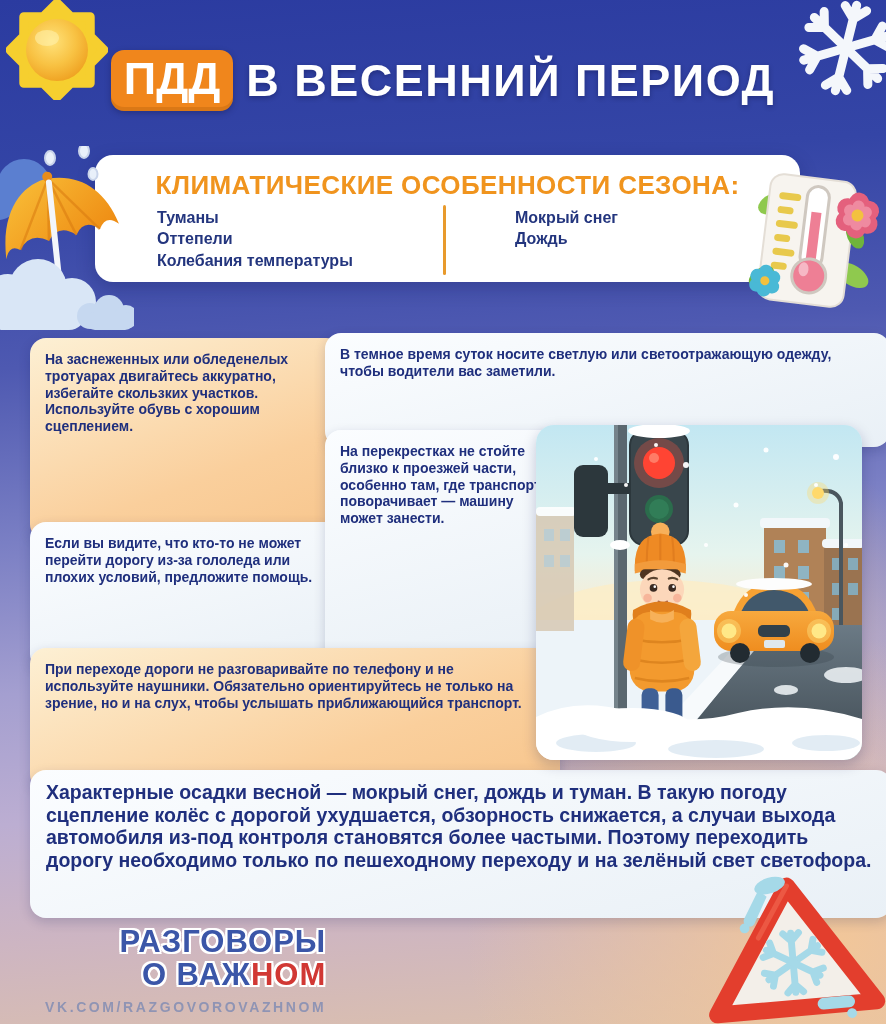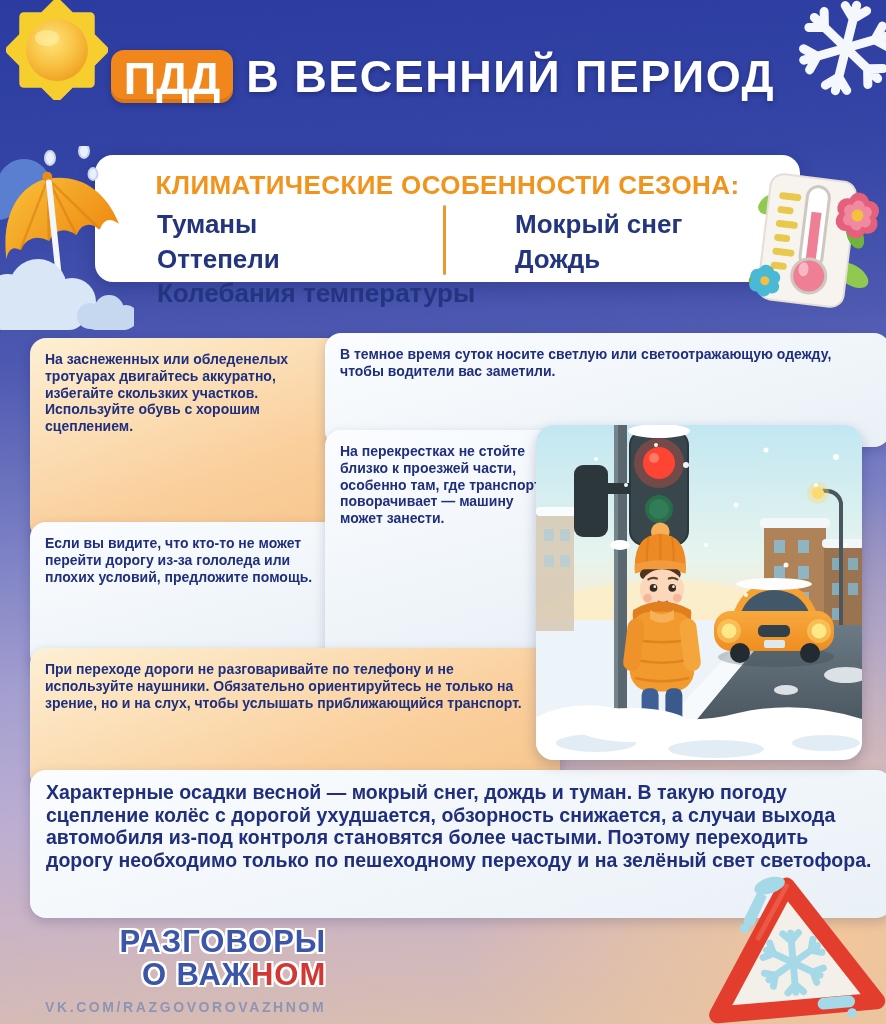--- a/index.html
+++ b/index.html
@@ -5,26 +5,26 @@
   html,body{margin:0;padding:0;}
   body{width:886px;height:1024px;overflow:hidden;font-family:"Liberation Sans","DejaVu Sans",sans-serif;}
   .poster{position:absolute;inset:0;width:886px;height:1024px;overflow:hidden;
     background:
       radial-gradient(ellipse 430px 330px at 640px 630px, rgba(246,197,138,0.75), rgba(246,197,138,0) 70%),
       radial-gradient(ellipse 520px 420px at 840px 940px, rgba(243,199,152,0.95), rgba(243,199,152,0) 72%),
       linear-gradient(176deg,#2B3BA0 0%,#3445A6 18%,#4E59B1 34%,#7A7FC4 50%,#A49FD0 64%,#BCAED2 76%,#CDB5C2 87%,#DCC0AC 100%);
   }
   
   .title-row{position:absolute;top:50px;left:0;right:0;display:flex;justify-content:center;align-items:center;gap:13px;}
-  .pdd-badge{background:#F0861C;color:#fff;font-weight:800;font-size:45px;line-height:1;padding:6px 13px 2px;border-radius:13px;box-shadow:inset 0 -4px 0 rgba(120,60,0,.18), 0 2px 6px rgba(0,0,30,.25);}
+  .pdd-badge{background:#F0861C;color:#fff;font-weight:800;font-size:45px;line-height:1;padding:6px 13px 10px;border-radius:13px;box-shadow:inset 0 -4px 0 rgba(120,60,0,.18), 0 2px 6px rgba(0,0,30,.25);}
   .title-text{color:#fff;font-weight:800;font-size:45px;letter-spacing:1.5px;text-shadow:0 2px 5px rgba(0,0,40,.3);}
   
   .climate-card{position:absolute;left:95px;top:155px;width:705px;height:127px;background:#fff;border-radius:18px;box-shadow:0 6px 18px rgba(10,20,80,.25);}
   .climate-header{text-align:center;color:#F0941E;font-weight:800;font-size:26px;margin-top:15px;letter-spacing:.4px;}
-  .climate-col{position:absolute;top:52px;color:#23357E;font-weight:700;font-size:26px;line-height:1.33;}
+  .climate-col{position:absolute;top:52px;color:#23357E;font-weight:700;font-size:16px;line-height:1.33;}
   .climate-col.left{left:62px;}
   .climate-col.right{left:420px;}
   .climate-divider{position:absolute;left:348px;top:50px;width:3px;height:70px;background:#E89A2C;border-radius:2px;}
   
   .tip{position:absolute;border-radius:16px;color:#1F2F7D;font-weight:700;font-size:14px;line-height:1.2;padding:13px 15px;box-shadow:0 4px 12px rgba(10,20,80,.18);}
   .tip.peach{background:linear-gradient(160deg,#FDF0D4 0%,#FACF9C 65%,#F7C58C 100%);}
   .tip.white{background:linear-gradient(165deg,#FBFDFF 0%,#E9F0F6 100%);}
   #tip-sidewalks{left:30px;top:338px;width:282px;height:176px;}
   #tip-help{left:30px;top:522px;width:282px;height:122px;}
   #tip-visibility{left:325px;top:333px;width:535px;height:88px;}

